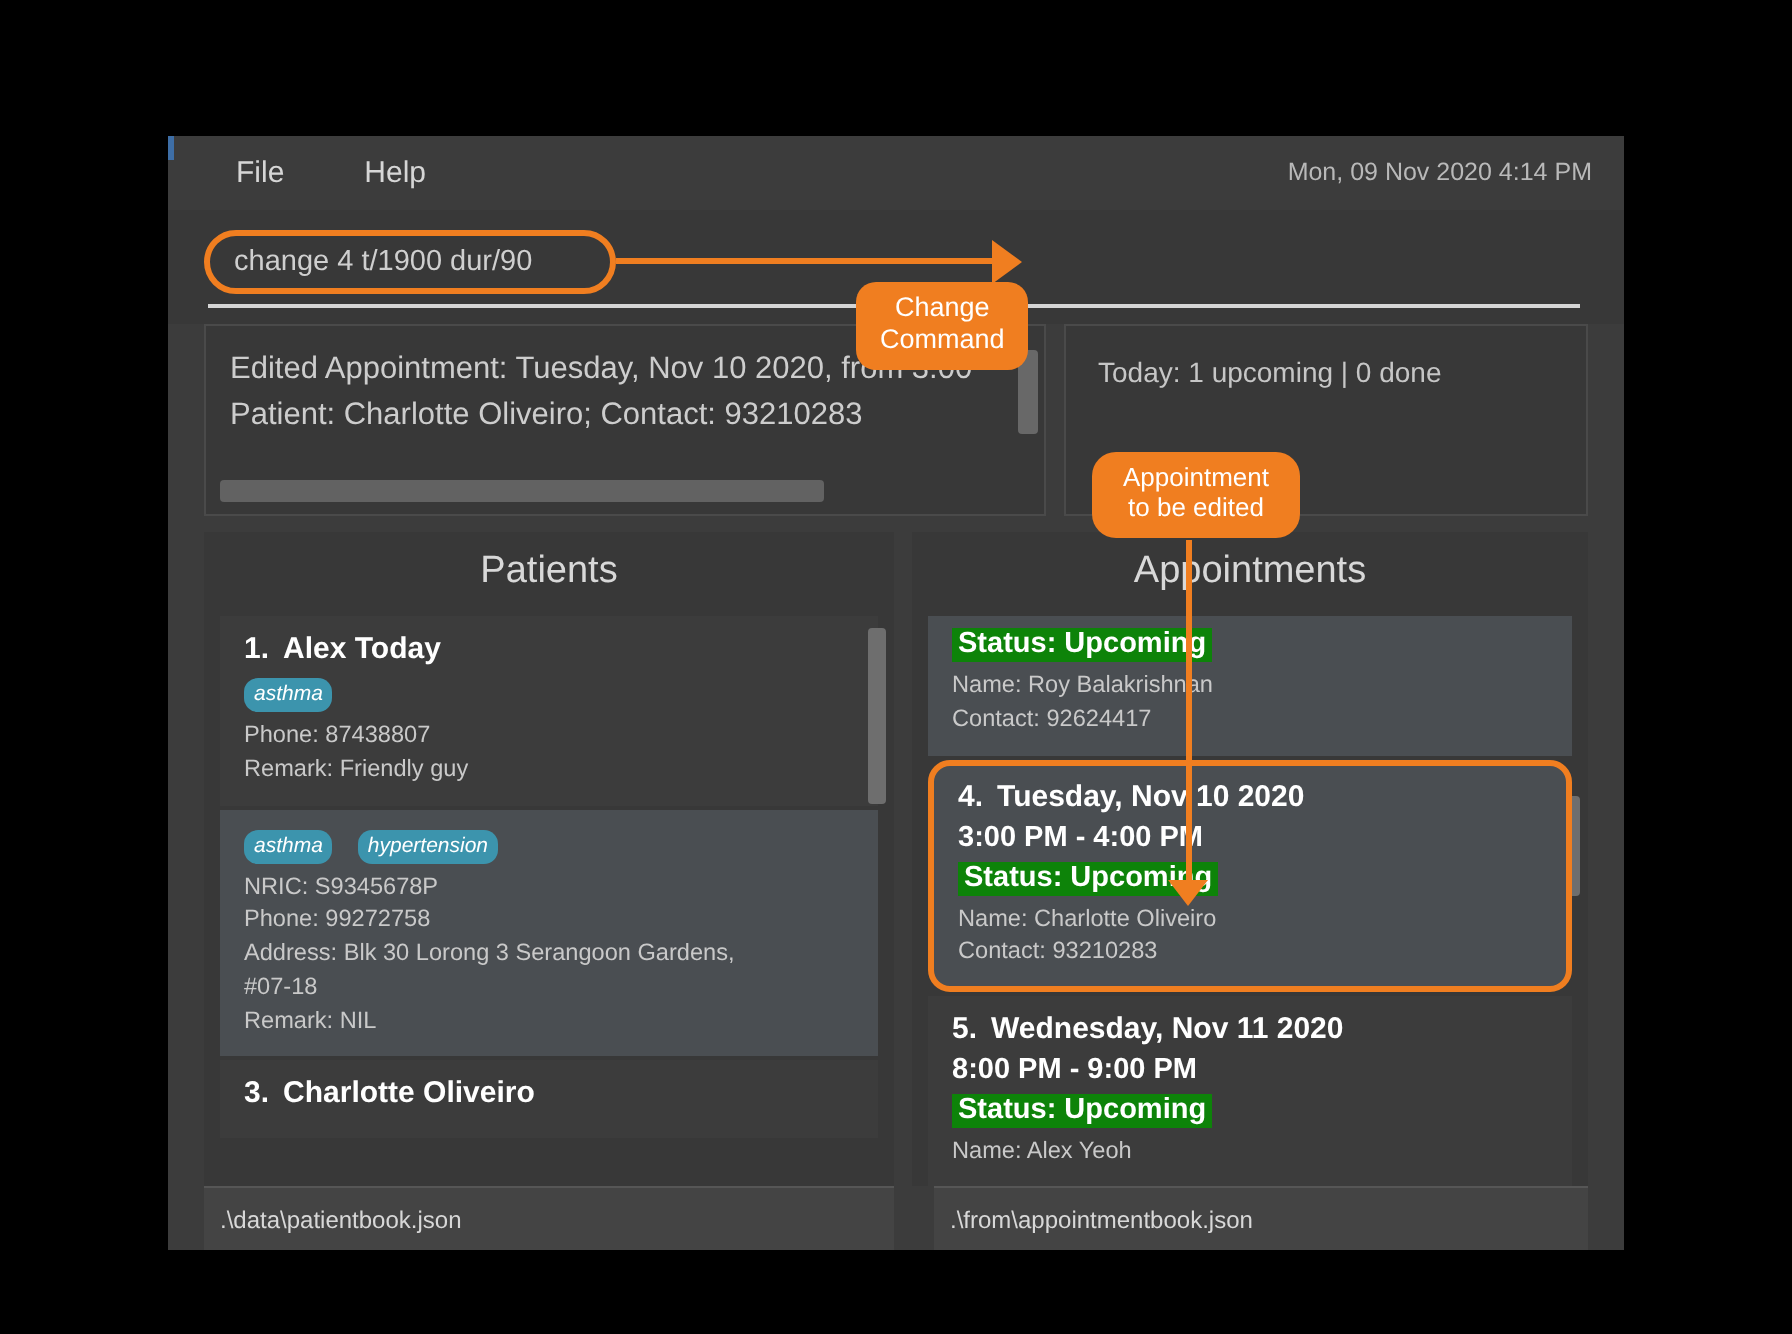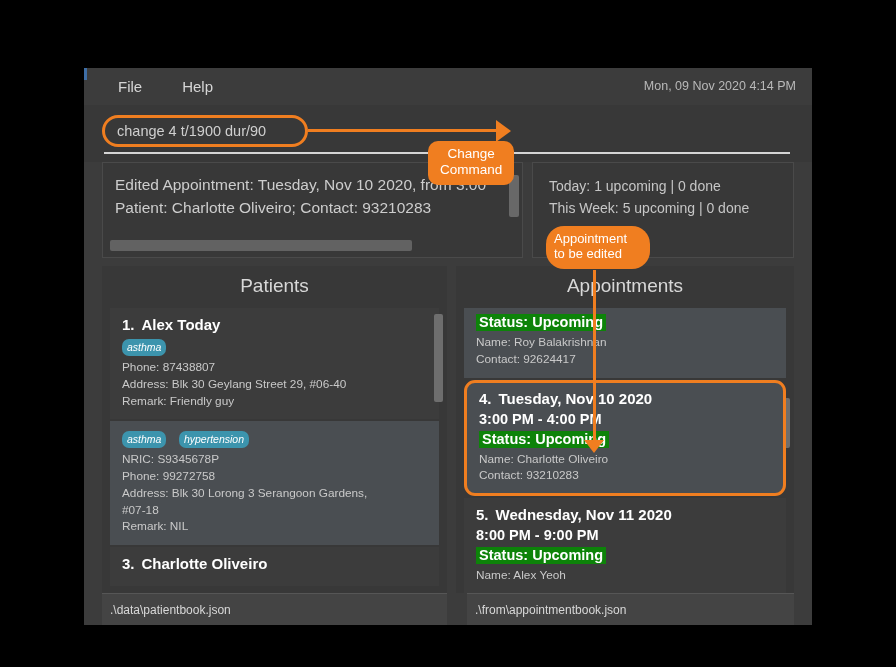--- a/index.html
+++ b/index.html
@@ -201,25 +201,25 @@
   #appt-callout {
     position: absolute;
     left: 462px;
     top: 158px;
     z-index: 45;
     width: 104px;
   }
   #appt-callout-box {
     background: #f07e20;
     color: #ffffff;
-    border-radius: 18px;
+    border-radius: 12px;
     padding: 5px 8px 7px 8px;
     font-size: 13px;
     line-height: 1.18;
-    text-align: left;
+    text-align: center;
   }
   #appt-callout-stem {
     position: absolute;
     left: 47px;
     top: 44px;
     width: 3px;
     height: 176px;
     background: #f07e20;
   }
   #appt-callout-head {
@@ -392,21 +392,20 @@
     <div id="result-panel">
       <div class="result-line first">Edited Appointment: Tuesday, Nov 10 2020, from 3:00</div>
       <div class="result-line second">Patient: Charlotte Oliveiro; Contact: 93210283</div>
       <div id="result-vscroll-track"></div>
       <div id="result-vscroll-thumb"></div>
       <div id="result-hscroll-track"></div>
       <div id="result-hscroll-thumb"></div>
     </div>
     <div id="stats-panel">
       <div class="stat-line first">Today: 1 upcoming | 0 done</div>
-      <div class="stat-line second">This Week: 5 upcoming | 0 done</div>
     </div>
   </div>
 
   <div id="appt-callout">
     <div id="appt-callout-box">
       <div>Appointment</div>
       <div>to be edited</div>
     </div>
     <div id="appt-callout-stem"></div>
     <div id="appt-callout-head"></div>
@@ -419,21 +418,20 @@
       <div class="card-viewport">
 
         <div class="card">
           <div class="card-title">
             <span class="idx">1.</span><span>Alex Today</span>
           </div>
           <div class="tags">
             <span class="tag">asthma</span>
           </div>
           <div class="card-line">Phone: 87438807</div>
-          <div class="card-line">Address: Blk 30 Geylang Street 29, #06-40</div>
           <div class="card-line">Remark: Friendly guy</div>
         </div>
 
         <div class="card alt">
           <div class="tags">
             <span class="tag">asthma</span>
             <span class="tag">hypertension</span>
           </div>
           <div class="card-line">NRIC: S9345678P</div>
           <div class="card-line">Phone: 99272758</div>

